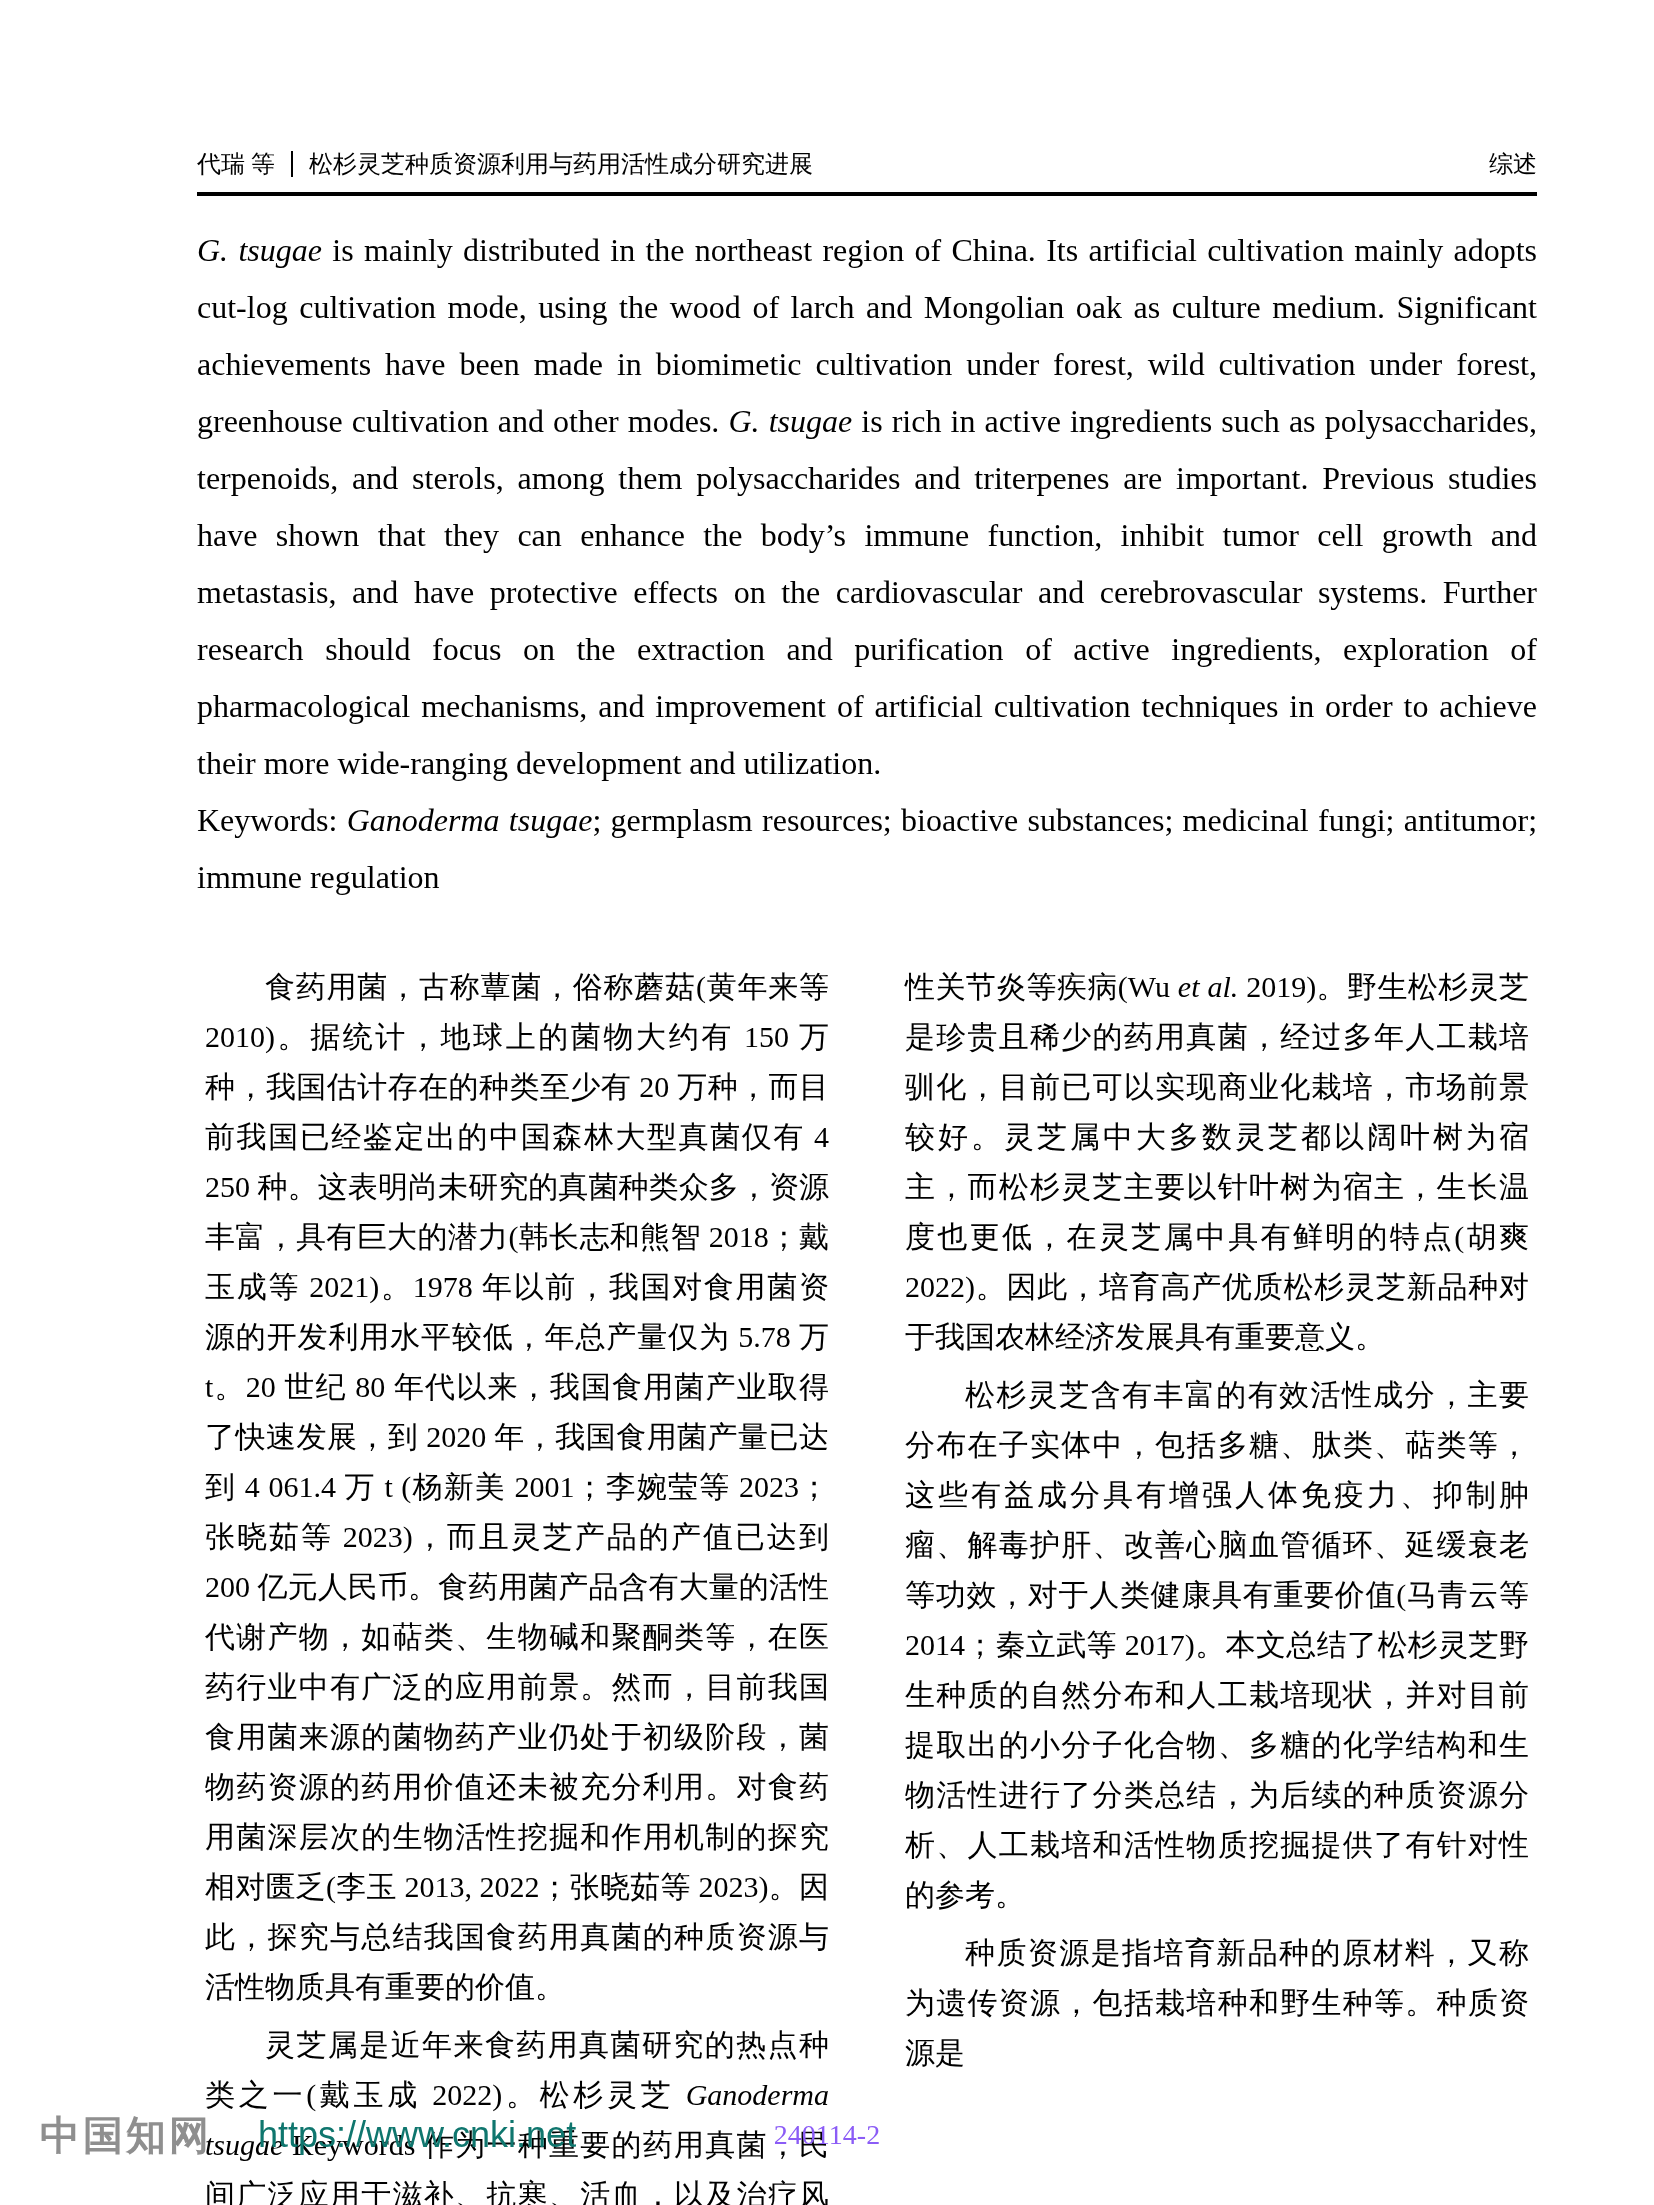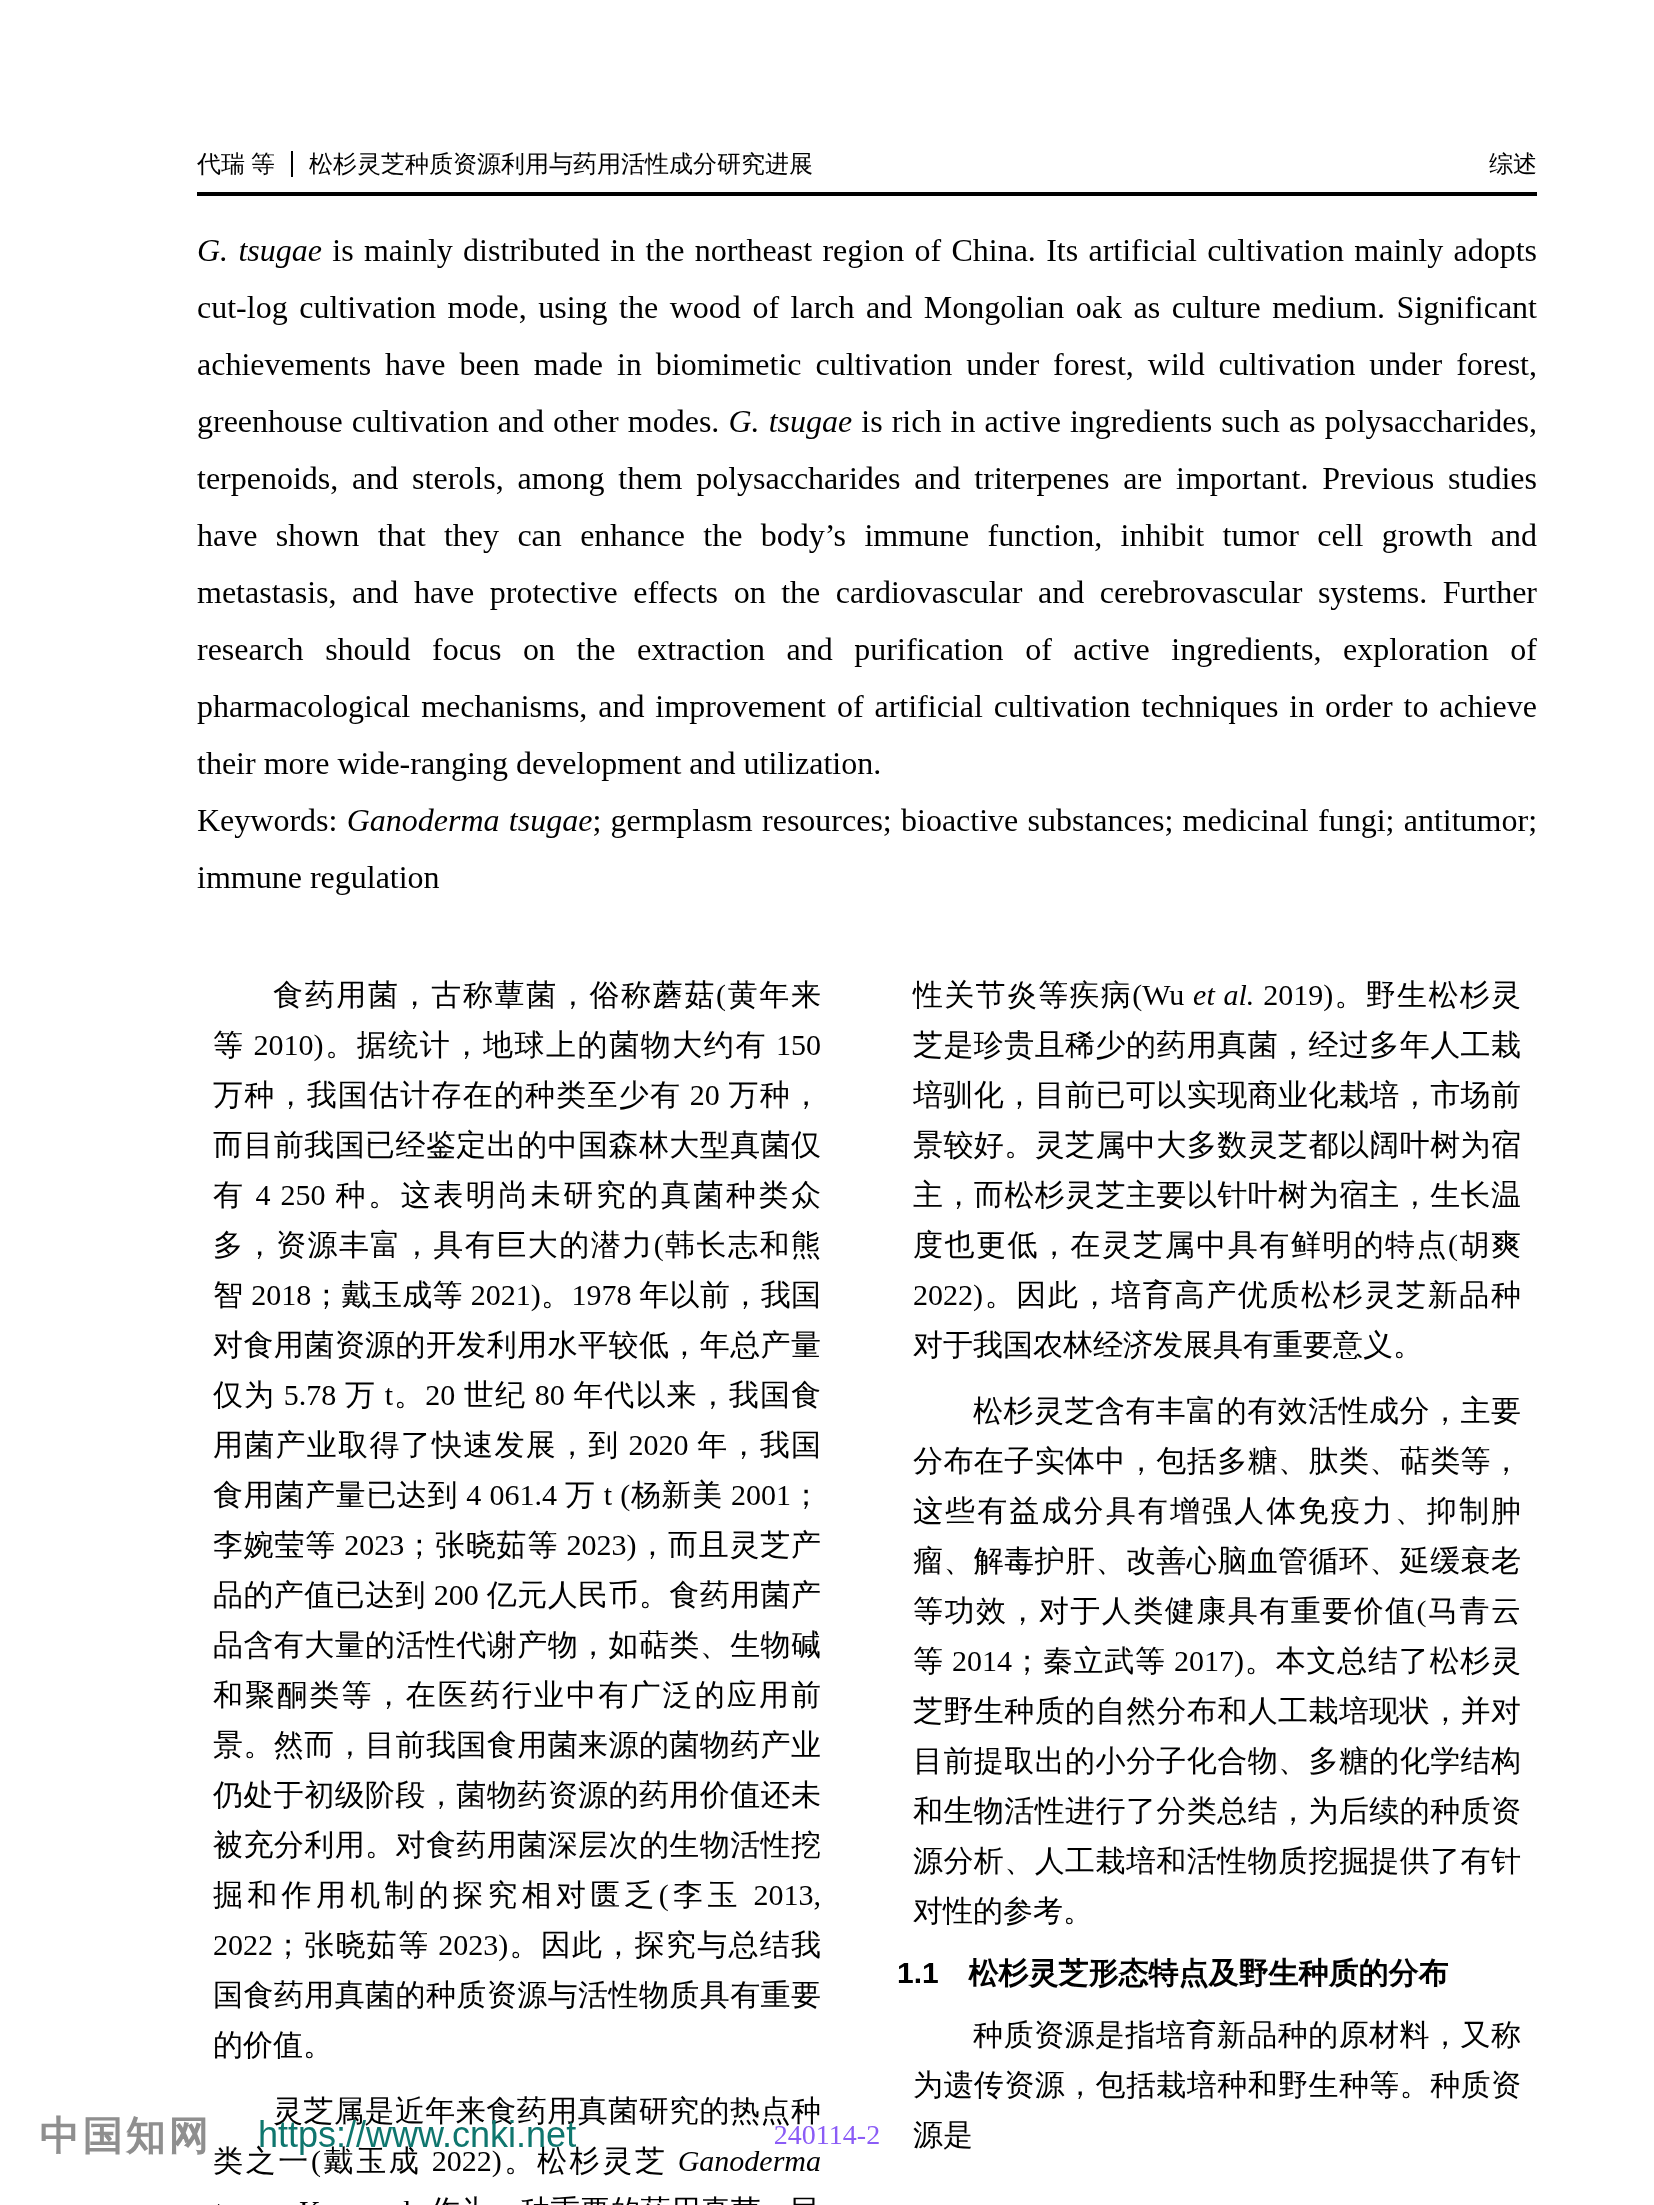--- a/index.html
+++ b/index.html
@@ -23,21 +23,21 @@
   
   .content{position:absolute;left:197px;right:117px;top:222px;}
   .abstract,.keywords{
     margin:0;font-size:32px;line-height:57px;text-align:justify;
   }
   .italic{font-style:italic;}
   .bold{font-weight:normal;margin-top:12px;}
   
   .columns{display:flex;gap:60px;margin-top:48px;}
   .col{flex:1 1 0;font-size:30px;line-height:50px;text-align:justify;}
-  .col p{margin:16px;}
+  .col p{margin:8px;}
   .indent{text-indent:2em;}
   h1.section{
     font-size:40px;font-weight:bold;margin:46px 0 24px;line-height:1.2;
     font-family:"Liberation Serif","DejaVu Serif",serif;letter-spacing:1px;
   }
   h2.subsection{
     font-size:30px;font-weight:bold;margin:0 0 10px;line-height:1.4;
     font-family:"Liberation Sans","DejaVu Sans",sans-serif;
   }
   
@@ -81,21 +81,20 @@
     <div class="columns">
 
       <div class="col">
         <p class="indent">食药用菌，古称蕈菌，俗称蘑菇(黄年来等 2010)。据统计，地球上的菌物大约有 150 万种，我国估计存在的种类至少有 20 万种，而目前我国已经鉴定出的中国森林大型真菌仅有 4 250 种。这表明尚未研究的真菌种类众多，资源丰富，具有巨大的潜力(韩长志和熊智 2018；戴玉成等 2021)。1978 年以前，我国对食用菌资源的开发利用水平较低，年总产量仅为 5.78 万 t。20 世纪 80 年代以来，我国食用菌产业取得了快速发展，到 2020 年，我国食用菌产量已达到 4 061.4 万 t (杨新美 2001；李婉莹等 2023；张晓茹等 2023)，而且灵芝产品的产值已达到 200 亿元人民币。食药用菌产品含有大量的活性代谢产物，如萜类、生物碱和聚酮类等，在医药行业中有广泛的应用前景。然而，目前我国食用菌来源的菌物药产业仍处于初级阶段，菌物药资源的药用价值还未被充分利用。对食药用菌深层次的生物活性挖掘和作用机制的探究相对匮乏(李玉 2013, 2022；张晓茹等 2023)。因此，探究与总结我国食药用真菌的种质资源与活性物质具有重要的价值。</p>
         <p class="indent"><span>灵芝属是近年来食药用真菌研究的热点种类之一(戴玉成 2022)。松杉灵芝 </span><span class="italic">Ganoderma tsugae</span><span> Keywords 作为一种重要的药用真菌，民间广泛应用于滋补、抗寒、活血，以及治疗风湿</span></p>
       </div>
 
       <div class="col">
         <p><span>性关节炎等疾病(Wu </span><span class="italic">et al.</span><span> 2019)。野生松杉灵芝是珍贵且稀少的药用真菌，经过多年人工栽培驯化，目前已可以实现商业化栽培，市场前景较好。灵芝属中大多数灵芝都以阔叶树为宿主，而松杉灵芝主要以针叶树为宿主，生长温度也更低，在灵芝属中具有鲜明的特点(胡爽 2022)。因此，培育高产优质松杉灵芝新品种对于我国农林经济发展具有重要意义。</span></p>
         <p class="indent">松杉灵芝含有丰富的有效活性成分，主要分布在子实体中，包括多糖、肽类、萜类等，这些有益成分具有增强人体免疫力、抑制肿瘤、解毒护肝、改善心脑血管循环、延缓衰老等功效，对于人类健康具有重要价值(马青云等 2014；秦立武等 2017)。本文总结了松杉灵芝野生种质的自然分布和人工栽培现状，并对目前提取出的小分子化合物、多糖的化学结构和生物活性进行了分类总结，为后续的种质资源分析、人工栽培和活性物质挖掘提供了有针对性的参考。</p>
-        <h2 class="subsection">1.1　松杉灵芝形态特点及野生种质的分布</h2>
         <p class="indent">种质资源是指培育新品种的原材料，又称为遗传资源，包括栽培种和野生种等。种质资源是</p>
       </div>
 
     </div>
   </div>
 
   <div class="footer">
     <span class="wm-brand">中国知网</span>
     <span class="wm-url">https://www.cnki.net</span>
     <span class="page-code">240114-2</span>

